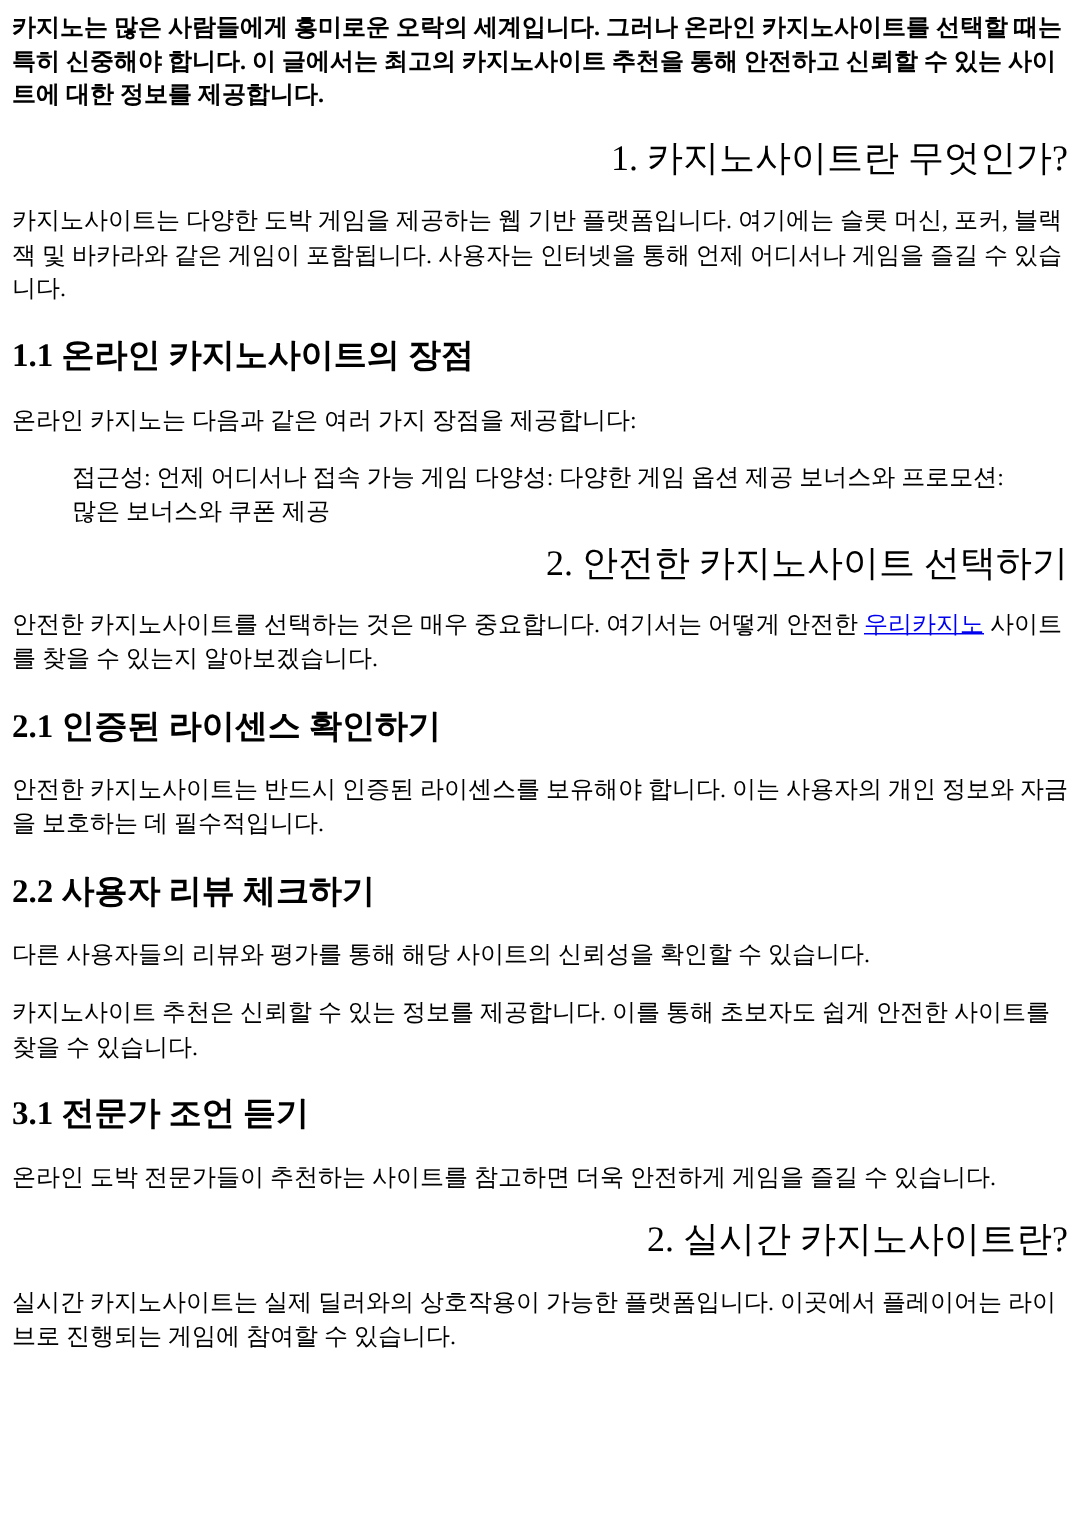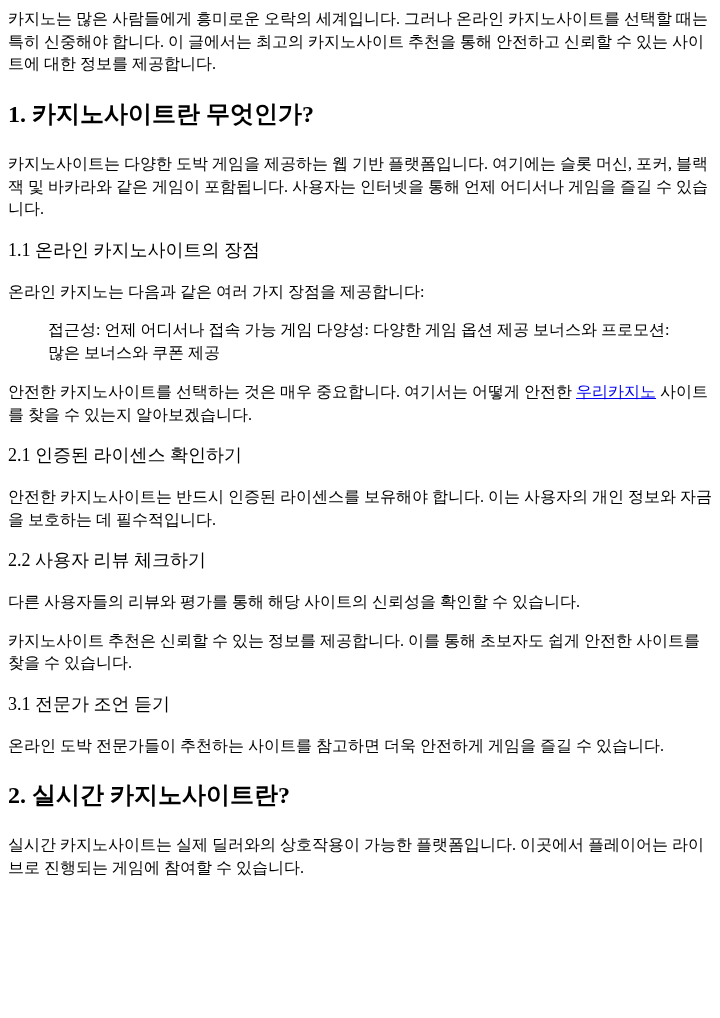--- a/index.html
+++ b/index.html
@@ -22,60 +22,63 @@
   }
   .page{
     margin:8px;
   }
   p{
     margin:16px 0;
     line-height:1.42;
   }
   h2{
     font-size:24px;
-    font-weight:bold;
-    margin:24px 0;
+    font-weight:normal;
+    margin:8px 0;
     line-height:1.2;
+    text-align:right;
   }
   h3{
-    font-size:18px;
-    font-weight:normal;
+    font-size:22px;
+    font-weight:bold;
     margin:19px 0;
     line-height:1.2;
   }
   blockquote{
     margin:4px 40px;
     line-height:1.42;
   }
   a{
     color:var(--link-color);
     text-decoration:underline;
     cursor:pointer;
   }
   .intro{
     margin-top:2px;
+    font-weight:bold;
   }
 </style>
 </head>
 <body>
 
 <div class="page">
 
   <p class="intro">카지노는 많은 사람들에게 흥미로운 오락의 세계입니다. 그러나 온라인 카지노사이트를 선택할 때는 특히 신중해야 합니다. 이 글에서는 최고의 카지노사이트 추천을 통해 안전하고 신뢰할 수 있는 사이트에 대한 정보를 제공합니다.</p>
 
   <h2>1. 카지노사이트란 무엇인가?</h2>
 
   <p>카지노사이트는 다양한 도박 게임을 제공하는 웹 기반 플랫폼입니다. 여기에는 슬롯 머신, 포커, 블랙잭 및 바카라와 같은 게임이 포함됩니다. 사용자는 인터넷을 통해 언제 어디서나 게임을 즐길 수 있습니다.</p>
 
   <h3>1.1 온라인 카지노사이트의 장점</h3>
 
   <p>온라인 카지노는 다음과 같은 여러 가지 장점을 제공합니다:</p>
 
   <blockquote>접근성: 언제 어디서나 접속 가능 게임 다양성: 다양한 게임 옵션 제공 보너스와 프로모션: 많은 보너스와 쿠폰 제공</blockquote>
 
+  <h2>2. 안전한 카지노사이트 선택하기</h2>
 
   <p><span>안전한 카지노사이트를 선택하는 것은 매우 중요합니다. 여기서는 어떻게 안전한 </span><a href="#">우리카지노</a><span> 사이트를 찾을 수 있는지 알아보겠습니다.</span></p>
 
   <h3>2.1 인증된 라이센스 확인하기</h3>
 
   <p>안전한 카지노사이트는 반드시 인증된 라이센스를 보유해야 합니다. 이는 사용자의 개인 정보와 자금을 보호하는 데 필수적입니다.</p>
 
   <h3>2.2 사용자 리뷰 체크하기</h3>
 
   <p>다른 사용자들의 리뷰와 평가를 통해 해당 사이트의 신뢰성을 확인할 수 있습니다.</p>

